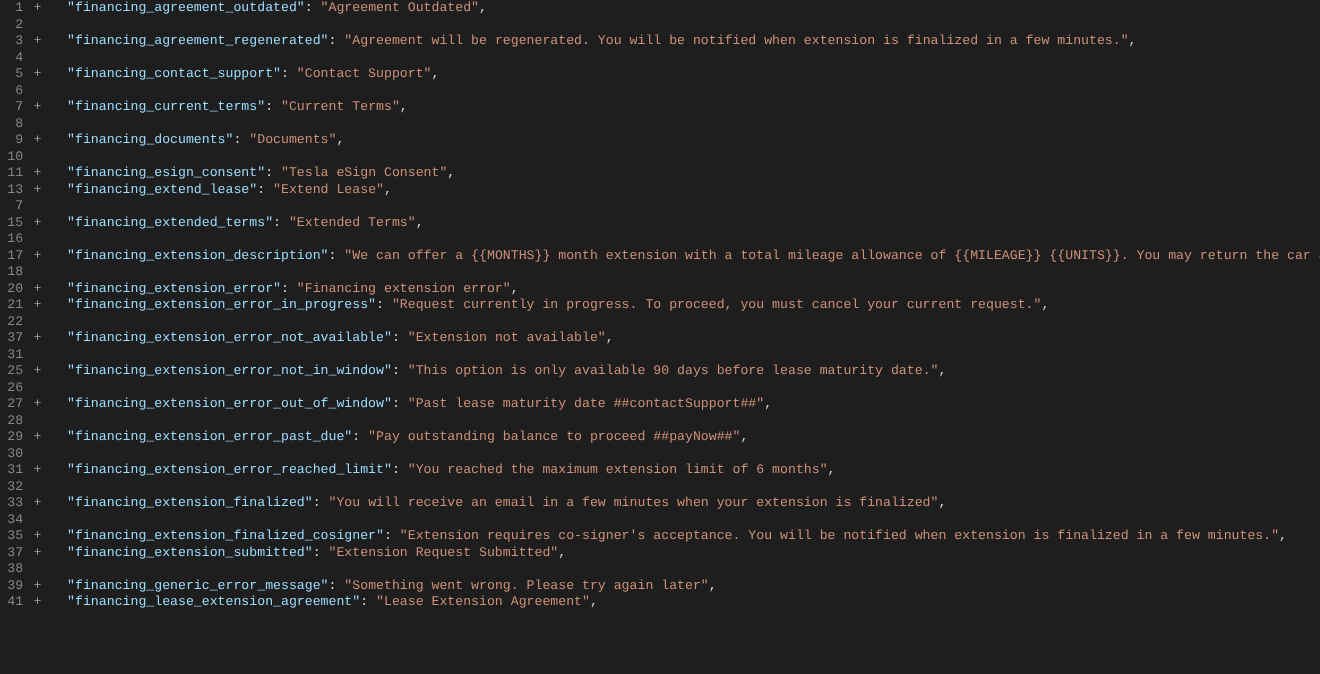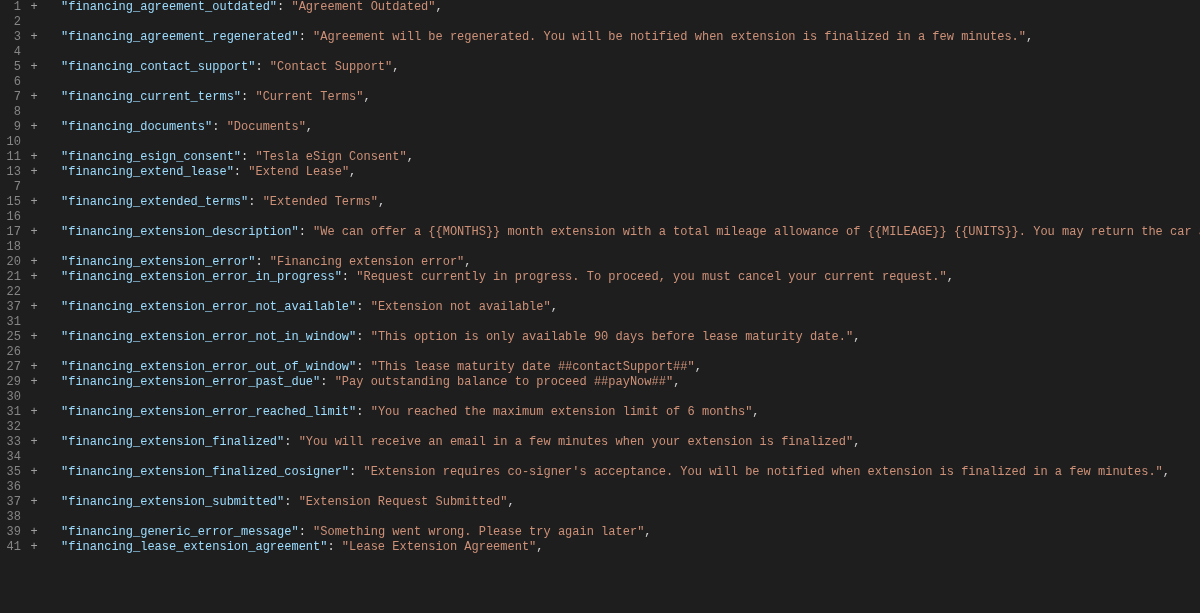--- a/index.html
+++ b/index.html
@@ -164,21 +164,26 @@
       <span class="code"><span class="key">"</span><span class="key">financing_extension_error_not_in_window</span><span class="key">"</span><span class="pun">: </span><span class="str">"</span><span class="str">This option is only available 90 days before lease maturity date.</span><span class="str">"</span><span class="pun">,</span></span>
     </div>
     <div class="line">
       <span class="gutter-lineno">26</span>
       <span class="gutter-marker"></span>
       <span class="code"></span>
     </div>
     <div class="line">
       <span class="gutter-lineno">27</span>
       <span class="gutter-marker">+</span>
-      <span class="code"><span class="key">"</span><span class="key">financing_extension_error_out_of_window</span><span class="key">"</span><span class="pun">: </span><span class="str">"</span><span class="str">This lease maturity date ##contactSupport##</span><span class="str">"</span><span class="pun">,</span></span>
+      <span class="code"><span class="key">"</span><span class="key">financing_extension_error_out_of_window</span><span class="key">"</span><span class="pun">: </span><span class="str">"</span><span class="str">Past lease maturity date ##contactSupport##</span><span class="str">"</span><span class="pun">,</span></span>
+    </div>
+    <div class="line">
+      <span class="gutter-lineno">28</span>
+      <span class="gutter-marker"></span>
+      <span class="code"></span>
     </div>
     <div class="line">
       <span class="gutter-lineno">29</span>
       <span class="gutter-marker">+</span>
       <span class="code"><span class="key">"</span><span class="key">financing_extension_error_past_due</span><span class="key">"</span><span class="pun">: </span><span class="str">"</span><span class="str">Pay outstanding balance to proceed ##payNow##</span><span class="str">"</span><span class="pun">,</span></span>
     </div>
     <div class="line">
       <span class="gutter-lineno">30</span>
       <span class="gutter-marker"></span>
       <span class="code"></span>
@@ -200,25 +205,20 @@
     </div>
     <div class="line">
       <span class="gutter-lineno">34</span>
       <span class="gutter-marker"></span>
       <span class="code"></span>
     </div>
     <div class="line">
       <span class="gutter-lineno">35</span>
       <span class="gutter-marker">+</span>
       <span class="code"><span class="key">"</span><span class="key">financing_extension_finalized_cosigner</span><span class="key">"</span><span class="pun">: </span><span class="str">"</span><span class="str">Extension requires co-signer's acceptance. You will be notified when extension is finalized in a few minutes.</span><span class="str">"</span><span class="pun">,</span></span>
-    </div>
-    <div class="line">
-      <span class="gutter-lineno">36</span>
-      <span class="gutter-marker"></span>
-      <span class="code"></span>
     </div>
     <div class="line">
       <span class="gutter-lineno">37</span>
       <span class="gutter-marker">+</span>
       <span class="code"><span class="key">"</span><span class="key">financing_extension_submitted</span><span class="key">"</span><span class="pun">: </span><span class="str">"</span><span class="str">Extension Request Submitted</span><span class="str">"</span><span class="pun">,</span></span>
     </div>
     <div class="line">
       <span class="gutter-lineno">38</span>
       <span class="gutter-marker"></span>
       <span class="code"></span>

